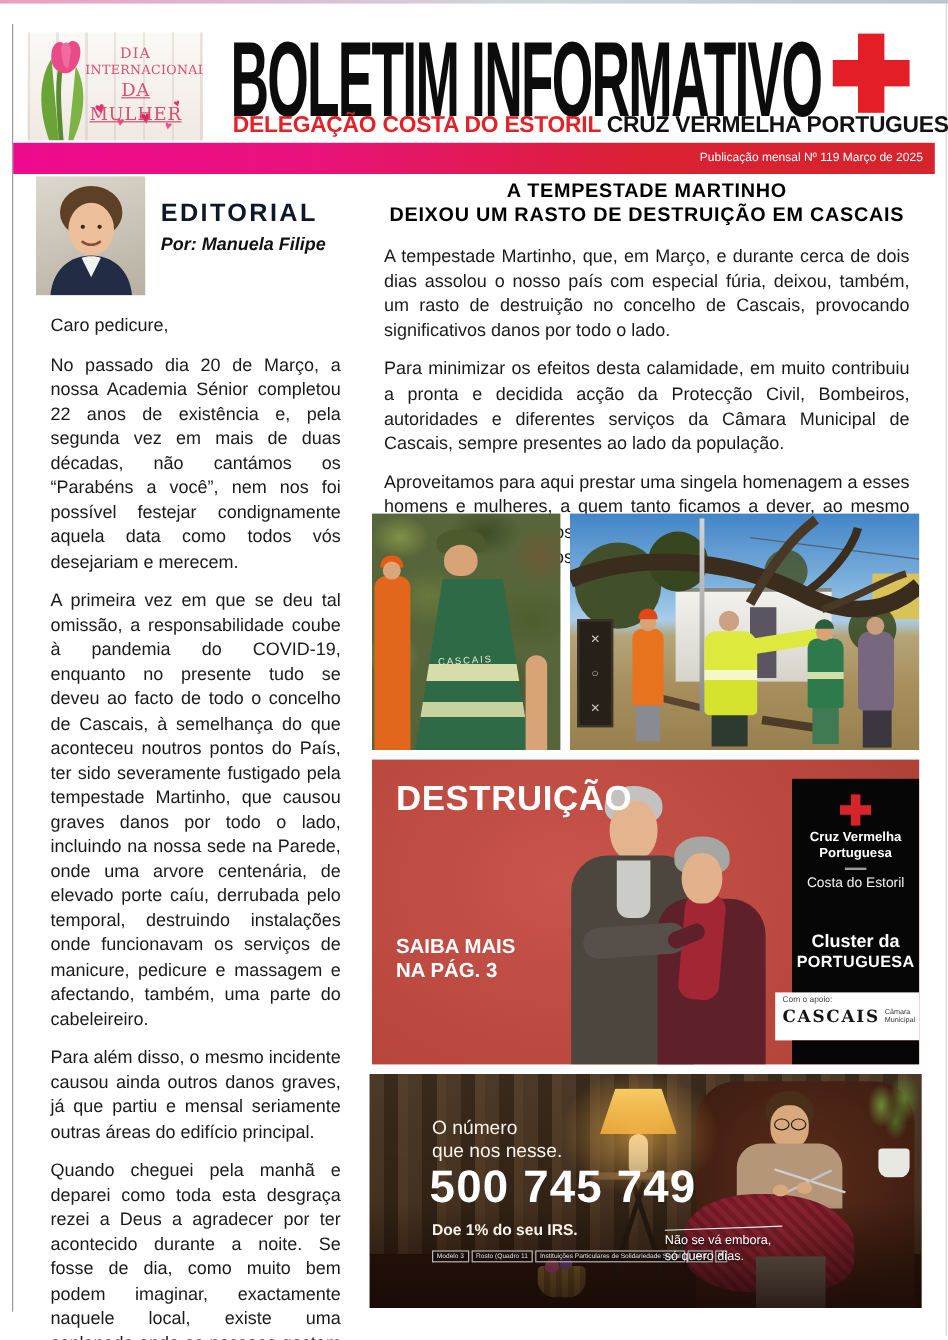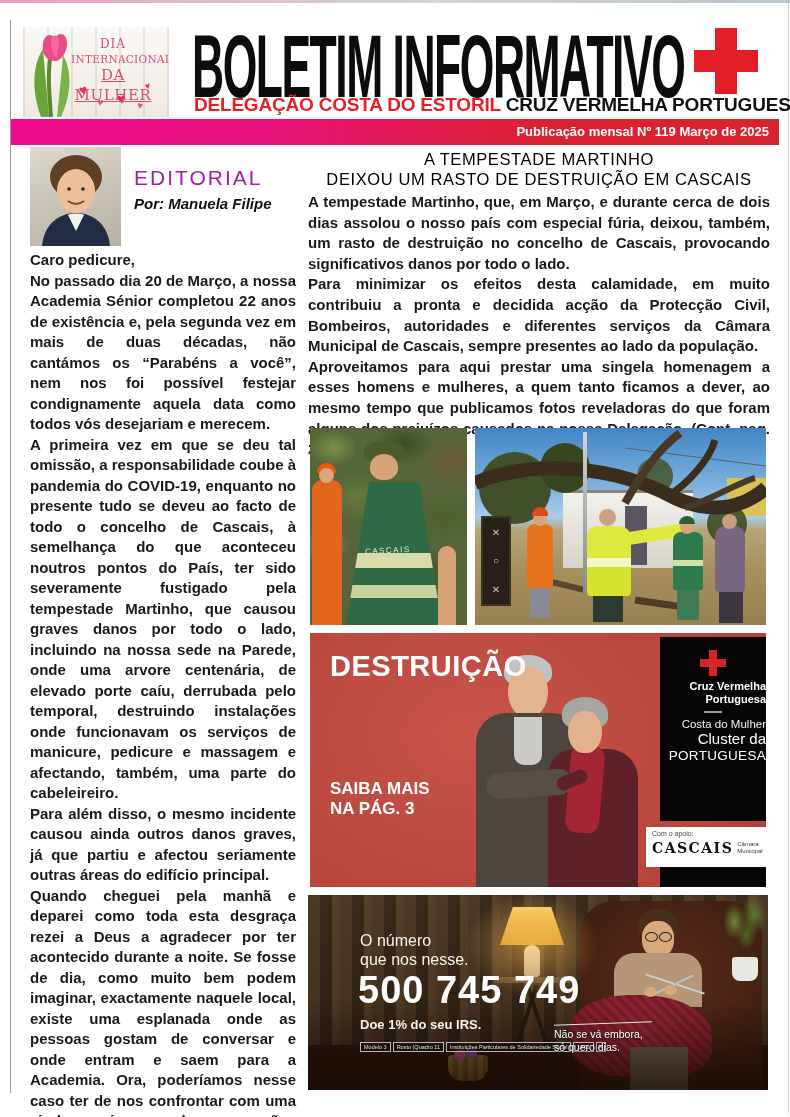--- a/index.html
+++ b/index.html
@@ -31,31 +31,31 @@
     white-space:nowrap;transform:scaleX(.5);transform-origin:left top;color:#0c0c0c;}
   .mast-sub{left:194px;top:94px;font-size:19px;font-weight:700;white-space:nowrap;letter-spacing:-.2px;}
   .mast-sub .red{color:#e32227;}
   .mast-sub .blk{color:#121212;}
   .cross{width:64px;height:66px;}
   .cross-main{left:694px;top:28px;}
   .cross .cv{position:absolute;left:21px;top:0;width:22px;height:66px;background:#e31e26;}
   .cross .ch{position:absolute;left:0;top:22px;width:64px;height:22px;background:#e31e26;}
   .issue-bar{left:11px;top:119px;width:768px;height:26px;
     background:linear-gradient(90deg,#ee0a8e,#e9127c 32%,#da2133 68%,#d6242c);}
-  .issue-bar span{position:absolute;right:10px;top:0;line-height:26px;color:#fff;font-weight:700;font-size:13px;}
+  .issue-bar span{position:absolute;right:10px;top:0;line-height:26px;color:#fff;font-weight:400;font-size:10px;}
 
   
   .portrait{left:30px;top:147px;width:91px;height:99px;background:linear-gradient(160deg,#ddd8cd,#b6b0a2);}
-  .ed-head{left:134px;top:166px;font-size:21px;font-weight:400;letter-spacing:2px;color:#a21caf;}
+  .ed-head{left:134px;top:166px;font-size:21px;font-weight:700;letter-spacing:2px;color:#0f172a;}
   .ed-byline{left:134px;top:195px;font-size:15px;font-weight:700;font-style:italic;color:#111;}
   .ed-col{left:30px;top:250px;width:266px;font-size:15px;line-height:20.5px;text-align:justify;}
-  .ed-col p, .st-col p{margin:0;font-weight:bold;}
-
-  
-  .st-title{left:308px;top:149px;width:462px;text-align:center;font-weight:400;font-size:16.5px;
+  .ed-col p, .st-col p{margin:12px;}
+
+  
+  .st-title{left:308px;top:149px;width:462px;text-align:center;font-weight:700;font-size:16.5px;
     line-height:20px;letter-spacing:.6px;color:#000;}
   .st-col{left:308px;top:192px;width:462px;font-size:15px;line-height:20.6px;text-align:justify;}
 
   
   .photo{overflow:hidden;}
   .photo1{left:310px;top:428px;width:157px;height:197px;background-color:#57663a;background-image:
     radial-gradient(40px 30px at 15% 10%,#7f9148,rgba(0,0,0,0) 60%),
     radial-gradient(50px 35px at 60% 8%,#3c4c26,rgba(0,0,0,0) 60%),
     radial-gradient(45px 40px at 90% 18%,#6d5a38,rgba(0,0,0,0) 65%),
     radial-gradient(60px 45px at 85% 45%,#4e5e2e,rgba(0,0,0,0) 60%),
@@ -106,28 +106,28 @@
   .man-hair{left:194px;top:22px;width:48px;height:32px;background:#c2c2c0;border-radius:50% 50% 40% 40%;}
   .man-face{left:198px;top:34px;width:40px;height:50px;background:#e4b48e;border-radius:45%/50%;}
   .man-body{left:166px;top:80px;width:102px;height:174px;background:#4c463e;border-radius:30px 26px 0 0;}
   .man-tee{left:204px;top:84px;width:28px;height:48px;background:#cbcbc7;border-radius:0 0 10px 10px;}
   .man-arms{left:176px;top:138px;width:86px;height:26px;background:#57504a;border-radius:13px;transform:rotate(-4deg);}
   .woman-hair{left:252px;top:64px;width:46px;height:32px;background:#a6a6a2;border-radius:50% 50% 35% 35%;}
   .woman-face{left:258px;top:78px;width:34px;height:42px;background:#e2b28c;border-radius:45%/50%;}
   .woman-body{left:238px;top:116px;width:90px;height:138px;background:#5e2029;border-radius:26px 30px 0 0;}
   .woman-scarf{left:258px;top:112px;width:34px;height:88px;background:#a32634;border-radius:12px;transform:rotate(5deg);}
   .woman-arm{left:246px;top:140px;width:32px;height:14px;background:#5e2029;border-radius:8px;transform:rotate(-22deg);}
-  .b-panel{left:350px;top:4px;width:106px;height:184px;background:#060606;text-align:right;color:#fff;}
+  .b-panel{left:350px;top:16px;width:106px;height:184px;background:#060606;text-align:center;color:#fff;}
   .panel-cross{position:relative;width:26px;height:26px;margin:13px auto 4px;}
   .panel-cross .cv{position:absolute;left:9px;top:0;width:8px;height:26px;background:#d6242c;}
   .panel-cross .ch{position:absolute;left:0;top:9px;width:26px;height:8px;background:#d6242c;}
   .b-org{font-size:11px;font-weight:700;line-height:13px;}
   .b-div{width:18px;height:2px;background:#9a9a9a;margin:5px auto;}
   .b-place{font-size:11.5px;color:#f2f2f2;}
-  .b-prog{font-weight:400;font-size:15px;line-height:17px;}
+  .b-prog{margin-top:34px;font-weight:700;font-size:15px;line-height:17px;}
   .b-prog .p2l{font-size:13.5px;letter-spacing:.3px;}
   .b-support{left:336px;top:194px;width:120px;height:40px;background:#fff;box-sizing:border-box;padding:3px 6px;color:#222;}
   .b-support .lbl{font-size:7px;color:#444;}
   .b-support .row{display:flex;align-items:center;gap:4px;margin-top:3px;}
   .b-support .cascais{font-family:"DejaVu Serif",serif;font-weight:700;font-size:14px;letter-spacing:1.5px;color:#141414;}
   .b-support .cm{font-size:6px;line-height:7px;color:#333;}
   .b-strip{left:350px;top:234px;width:106px;height:20px;background:#060606;}
 
   
   .ad{left:308px;top:895px;width:460px;height:195px;overflow:hidden;background:linear-gradient(#3a2a1c,#241408 70%,#2e160f);}
@@ -225,21 +225,21 @@
       <path d="M12 99 C14 78 28 66 46 66 C64 66 78 78 80 99 Z" fill="#222c44"></path>
       <path d="M38 68 L46 84 L54 68 C51 66 41 66 38 68 Z" fill="#f2f2ee"></path>
     </svg>
   </div>
   <div class="abs ed-head">EDITORIAL</div>
   <div class="abs ed-byline">Por: Manuela Filipe</div>
   <div class="abs ed-col">
     <p>Caro pedicure,</p>
     <p>No passado dia 20 de Março, a nossa Academia Sénior completou 22 anos de existência e, pela segunda vez em mais de duas décadas, não cantámos os “Parabéns a você”, nem nos foi possível festejar condignamente aquela data como todos vós desejariam e merecem.</p>
     <p>A primeira vez em que se deu tal omissão, a responsabilidade coube à pandemia do COVID-19, enquanto no presente tudo se deveu ao facto de todo o concelho de Cascais, à semelhança do que aconteceu noutros pontos do País, ter sido severamente fustigado pela tempestade Martinho, que causou graves danos por todo o lado, incluindo na nossa sede na Parede, onde uma arvore centenária, de elevado porte caíu, derrubada pelo temporal, destruindo instalações onde funcionavam os serviços de manicure, pedicure e massagem e afectando, também, uma parte do cabeleireiro.</p>
-    <p>Para além disso, o mesmo incidente causou ainda outros danos graves, já que partiu e afectou seriamente outras áreas do edifício principal.</p>
+    <p>Para além disso, o mesmo incidente causou ainda outros danos graves, já que partiu e mensal seriamente outras áreas do edifício principal.</p>
     <p>Quando cheguei pela manhã e deparei como toda esta desgraça rezei a Deus a agradecer por ter acontecido durante a noite. Se fosse de dia, como muito bem podem imaginar, exactamente naquele local, existe uma esplanada onde as pessoas gostam de conversar e onde entram e saem para a Academia. Ora, poderíamos nesse caso ter de nos confrontar com uma ainda maior e de proporções incalculáveis.</p>
     <p>Quem nos conhece, sabe que nunca baixamos os braços perante as adversidades e, (...) Continua na pág. 2</p>
   </div>
 
   <div class="abs st-title">
     <div>A TEMPESTADE MARTINHO</div>
     <div>DEIXOU UM RASTO DE DESTRUIÇÃO EM CASCAIS</div>
   </div>
   <div class="abs st-col">
     <p>A tempestade Martinho, que, em Março, e durante cerca de dois dias assolou o nosso país com especial fúria, deixou, também, um rasto de destruição no concelho de Cascais, provocando significativos danos por todo o lado.</p>
@@ -317,21 +317,21 @@
       <div>NA PÁG. 3</div>
     </div>
     <div class="abs b-panel">
       <div class="panel-cross">
         <div class="cv"></div>
         <div class="ch"></div>
       </div>
       <div class="b-org">Cruz Vermelha</div>
       <div class="b-org">Portuguesa</div>
       <div class="b-div"></div>
-      <div class="b-place">Costa do Mulher</div>
+      <div class="b-place">Costa do Estoril</div>
       <div class="b-prog">
         <div>Cluster da</div>
         <div class="p2l">PORTUGUESA</div>
       </div>
     </div>
     <div class="abs b-support">
       <div class="lbl">Com o apoio:</div>
       <div class="row">
         <span class="cascais">CASCAIS</span>
         <span class="cm">

